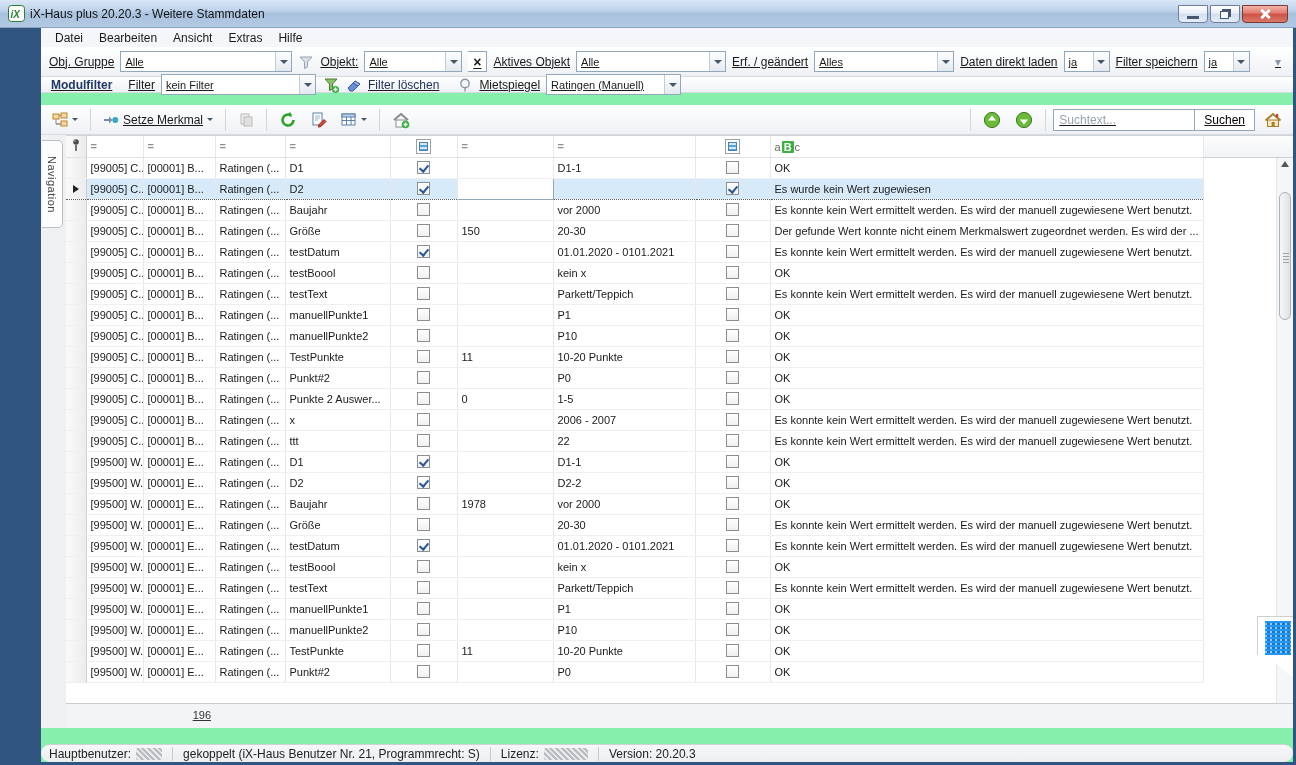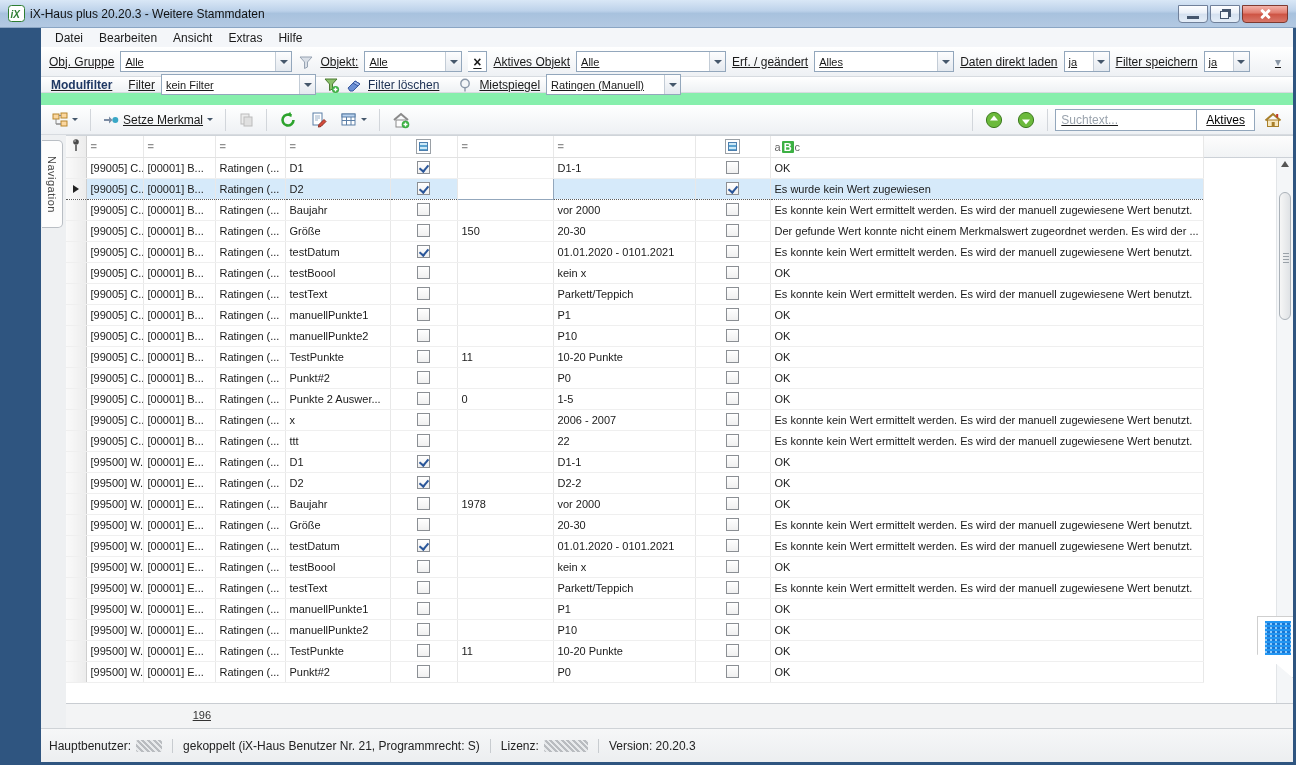--- a/index.html
+++ b/index.html
@@ -85,21 +85,21 @@
 
   .vscroll { position:absolute; right:0; top:22px; bottom:25px; width:17px; background:#f4f6f8; border-left:1px solid #e2e5e8; }
   .vs-up { position:absolute; top:3px; left:4px; width:0; height:0; border-left:4px solid transparent; border-right:4px solid transparent; border-bottom:6px solid #555; }
   .vs-thumb { position:absolute; top:34px; left:2px; width:12px; height:128px; border:1px solid #aab1b8; border-radius:7px; background:linear-gradient(90deg,#f6f6f6,#dfe2e5); }
   .vs-grip { position:absolute; top:60px; left:3px; width:6px; border-top:1px solid #9aa1a8; box-shadow:0 3px 0 #9aa1a8, 0 6px 0 #9aa1a8, 0 9px 0 #9aa1a8; }
 
   .gridfooter { position:absolute; left:0; right:0; bottom:0; height:25px; background:#f3f4f5; border-top:1px solid #c9cdd2; }
   .count { position:absolute; left:77px; width:68px; top:5px; text-align:right; font-size:11px; color:#333;text-decoration:underline; }
 
   
-  .statusbar { position:absolute; left:0; right:0; bottom:0; height:34px; background:linear-gradient(180deg,#f6f7f8,#eceef0); border-top:1px solid #cfd3d7; display:flex; align-items:center; padding:0 8px; font-size:12px; color:#222; }
+  .statusbar { position:absolute; left:0; right:0; bottom:0; height:18px; background:linear-gradient(180deg,#f6f7f8,#eceef0); border-top:1px solid #cfd3d7; display:flex; align-items:center; padding:0 8px; font-size:12px; color:#222;border-radius:10px; }
   .ssep { width:1px; height:14px; background:#c8ccd0; margin:0 10px; }
   .blur-blob { display:inline-block; height:12px; border-radius:2px; margin-left:5px;
     background:repeating-linear-gradient(45deg,#b9bcc0 0 2px,#e8eaec 2px 4px), repeating-linear-gradient(-45deg,#cbd0d4 0 2px,transparent 2px 4px); }
   .blob-sm { width:26px; } .blob-md { width:44px; }
 
   .qr-blob { position:absolute; right:0; bottom:50px; width:36px; height:62px; background:#fff; border:1px solid #cfcfcf; border-right:none;
     clip-path:polygon(0 0,100% 0,100% 100%,55% 78%,0 62%); }
   .qr-inner { position:absolute; right:2px; top:4px; width:26px; height:34px;
     background:repeating-linear-gradient(0deg,#2196f3 0 2px,transparent 2px 4px), repeating-linear-gradient(90deg,#90caf9 0 2px,#1976d2 2px 5px); }
 </style>
@@ -287,21 +287,21 @@
     </div>
     <div class="tb-btn">
       <svg class="icon18" viewBox="0 0 18 18">
           <circle cx="9" cy="9" r="7.6" fill="#6cba3c" stroke="#3d7a20"></circle>
           <path d="M9 13.5l-4-5h8z" fill="#fff"></path>
         </svg>
     </div>
     <div class="tsep"></div>
     <div class="search-wrap">
       <input class="search-input" type="text" placeholder="Suchtext..." style="">
-      <button class="search-btn">Aktives</button>
+      <button class="search-btn">Suchen</button>
     </div>
     <div class="tb-btn">
       <svg class="icon18" viewBox="0 0 18 18">
           <path d="M1.5 9.5L9 3l7.5 6.5" fill="none" stroke="#a87f2a" stroke-width="2"></path>
           <rect x="3.5" y="9" width="11" height="6.5" fill="#f7e8c0" stroke="#a87f2a"></rect>
           <rect x="7.7" y="11" width="3" height="4.5" fill="#a87f2a"></rect>
           <rect x="12.2" y="3" width="2" height="3.4" fill="#c0392b"></rect>
         </svg>
     </div>
   </div>

